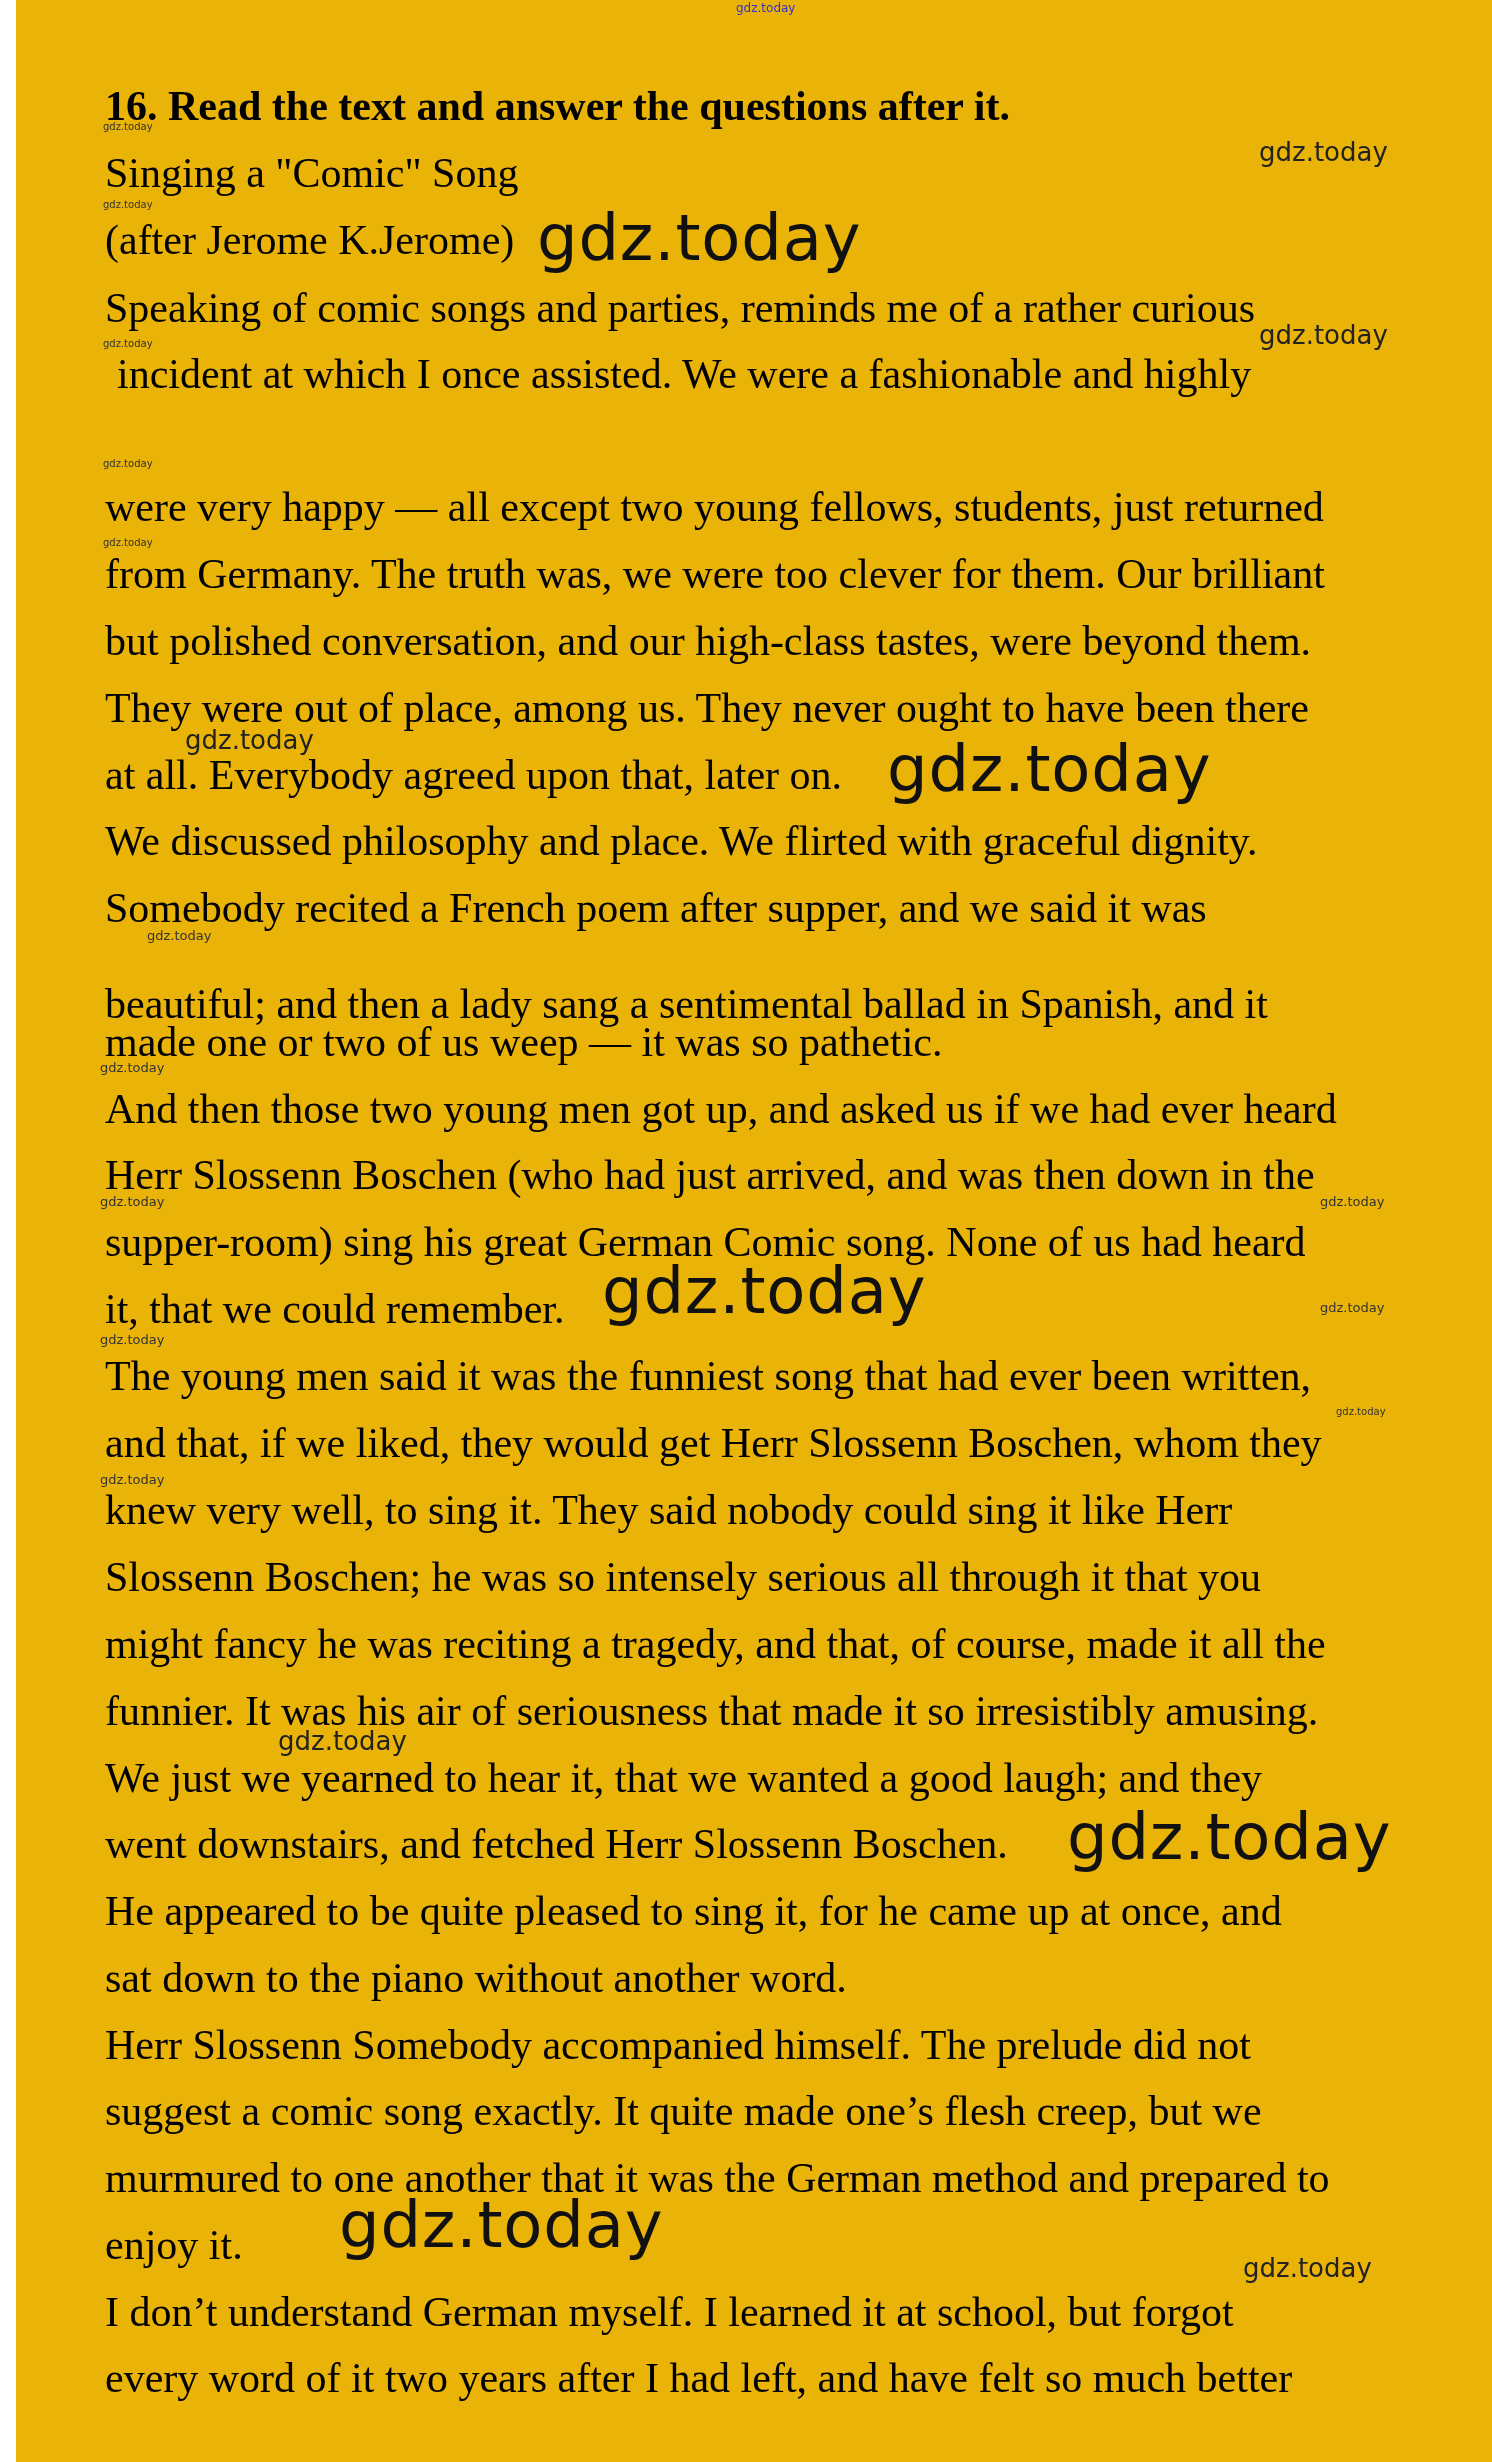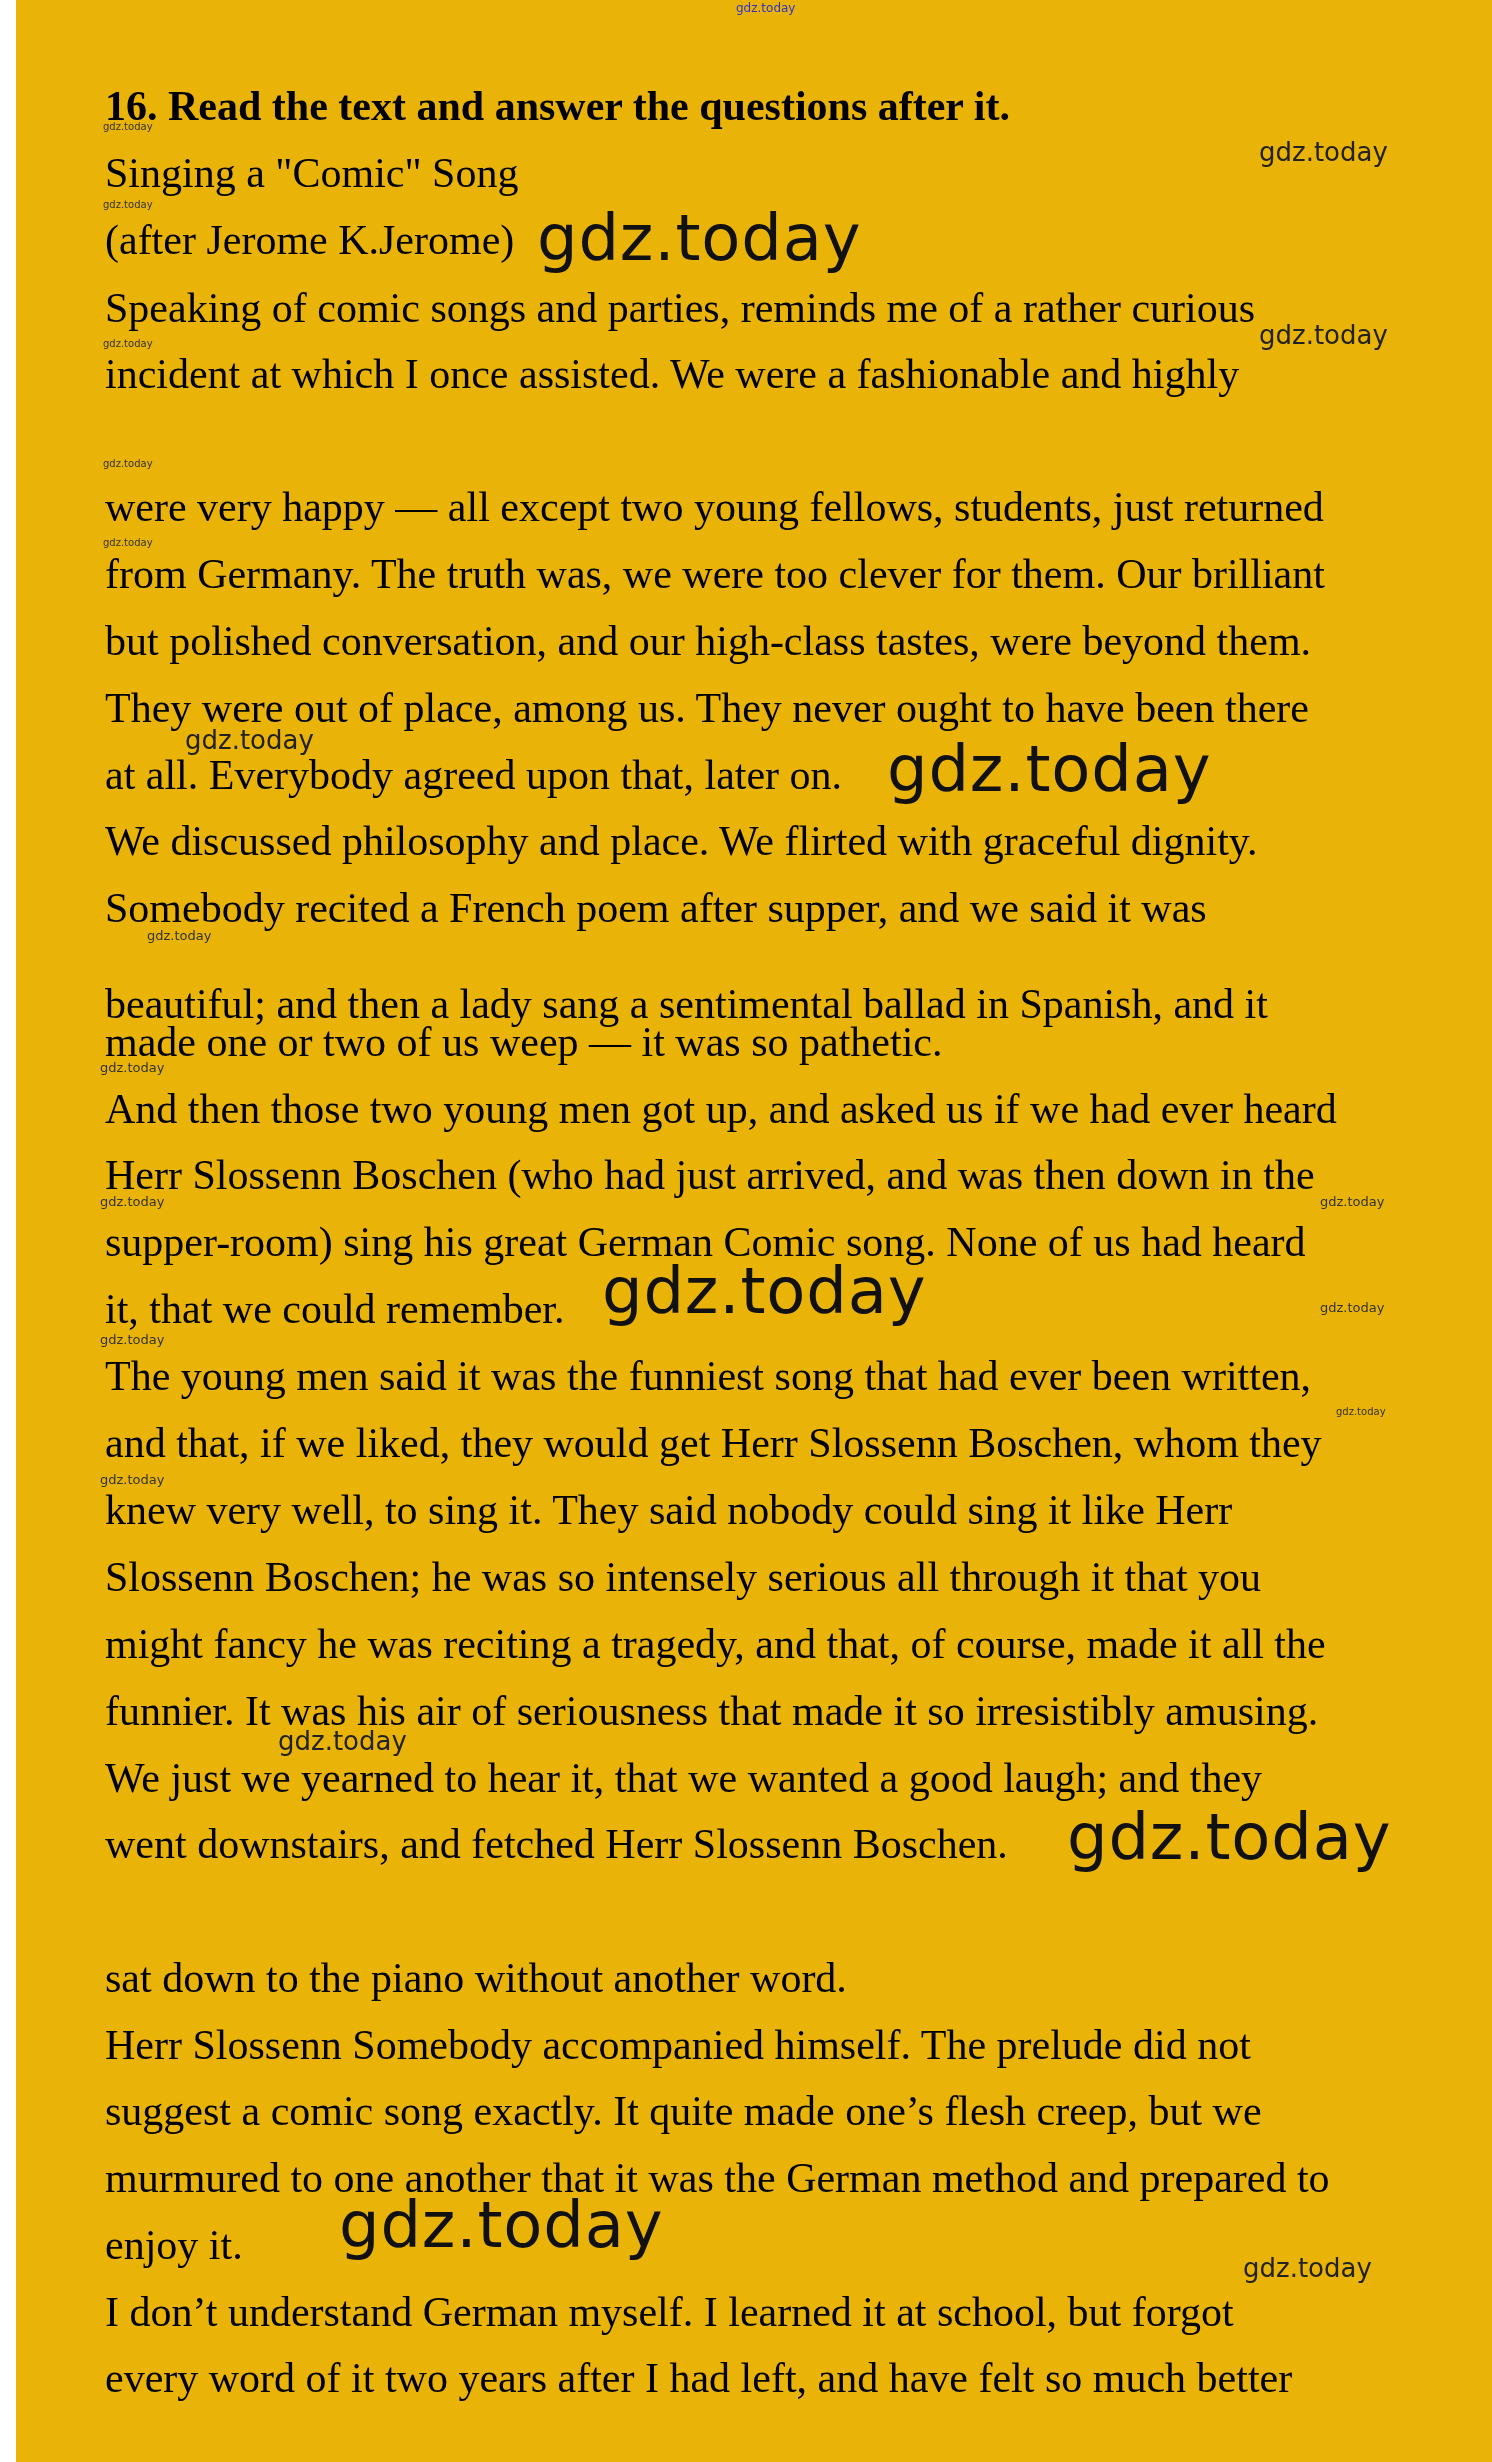--- a/index.html
+++ b/index.html
@@ -35,21 +35,21 @@
   <div class="line" style="top:152px;">Singing a "Comic" Song</div>
   <div class="wm wm-m" style="left:1243px; top:139px;">gdz.today</div>
   <div class="wm wm-xs" style="left:87px; top:200px;">gdz.today</div>
 
   <div class="line" style="top:219px;">(after Jerome K.Jerome)</div>
   <div class="wm wm-l" style="left:521px; top:206px;">gdz.today</div>
 
   <div class="line" style="top:287px;">Speaking of comic songs and parties, reminds me of a rather curious</div>
   <div class="wm wm-m" style="left:1243px; top:322px;">gdz.today</div>
   <div class="wm wm-xs" style="left:87px; top:339px;">gdz.today</div>
-  <div class="line" style="top:353px;">incident at which I once assisted. We were a fashionable and highly</div>
+  <div class="line" style="top:353px;margin-left:12px;">incident at which I once assisted. We were a fashionable and highly</div>
   <div class="wm wm-xs" style="left:87px; top:459px;">gdz.today</div>
   <div class="line" style="top:486px;">were very happy — all except two young fellows, students, just returned</div>
   <div class="wm wm-xs" style="left:87px; top:538px;">gdz.today</div>
   <div class="line" style="top:553px;">from Germany. The truth was, we were too clever for them. Our brilliant</div>
   <div class="line" style="top:620px;">but polished conversation, and our high-class tastes, were beyond them.</div>
   <div class="line" style="top:687px;">They were out of place, among us. They never ought to have been there</div>
   <div class="wm wm-m" style="left:169px; top:727px;">gdz.today</div>
   <div class="line" style="top:754px;">at all. Everybody agreed upon that, later on.</div>
   <div class="wm wm-l" style="left:871px; top:737px;">gdz.today</div>
   <div class="line" style="top:820px;">We discussed philosophy and place. We flirted with graceful dignity.</div>
@@ -72,20 +72,21 @@
   <div class="line" style="top:1422px;">and that, if we liked, they would get Herr Slossenn Boschen, whom they</div>
   <div class="wm wm-s" style="left:84px; top:1473px;">gdz.today</div>
   <div class="line" style="top:1489px;">knew very well, to sing it. They said nobody could sing it like Herr</div>
   <div class="line" style="top:1623px;">might fancy he was reciting a tragedy, and that, of course, made it all the</div>
   <div class="line" style="top:1556px;">Slossenn Boschen; he was so intensely serious all through it that you</div>
   <div class="line" style="top:1690px;">funnier. It was his air of seriousness that made it so irresistibly amusing.</div>
   <div class="wm wm-m" style="left:262px; top:1728px;">gdz.today</div>
   <div class="line" style="top:1757px;">We just we yearned to hear it, that we wanted a good laugh; and they</div>
   <div class="line" style="top:1823px;">went downstairs, and fetched Herr Slossenn Boschen.</div>
   <div class="wm wm-l" style="left:1051px; top:1805px;">gdz.today</div>
+  <div class="line" style="top:1890px;">He appeared to be quite pleased to sing it, for he came up at once, and</div>
   <div class="line" style="top:1957px;">sat down to the piano without another word.</div>
   <div class="line" style="top:2024px;">Herr Slossenn Somebody accompanied himself. The prelude did not</div>
   <div class="line" style="top:2090px;">suggest a comic song exactly. It quite made one’s flesh creep, but we</div>
   <div class="line" style="top:2157px;">murmured to one another that it was the German method and prepared to</div>
   <div class="line" style="top:2224px;">enjoy it.</div>
   <div class="wm wm-l" style="left:323px; top:2193px;">gdz.today</div>
   <div class="wm wm-m" style="left:1227px; top:2255px;">gdz.today</div>
   <div class="line" style="top:2291px;">I don’t understand German myself. I learned it at school, but forgot</div>
   <div class="line" style="top:2357px;">every word of it two years after I had left, and have felt so much better</div>
 

